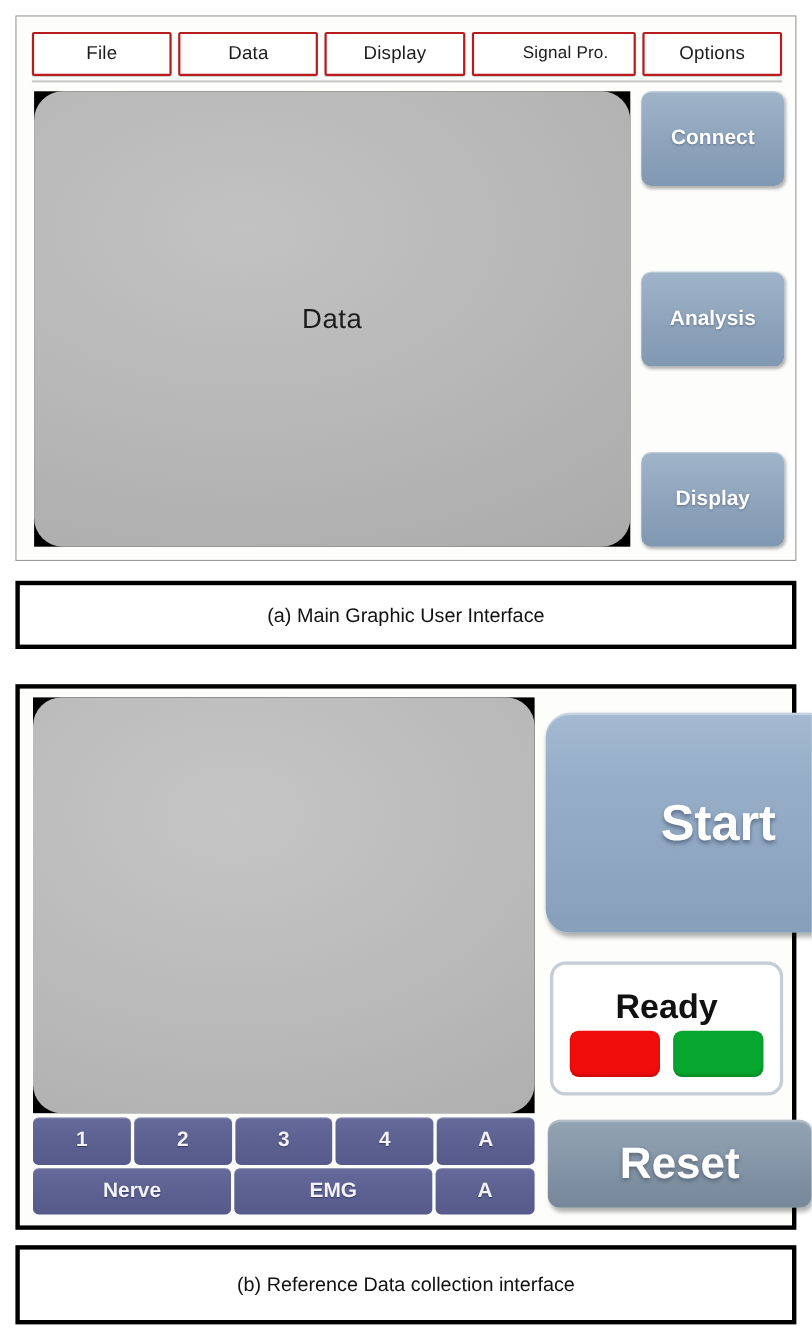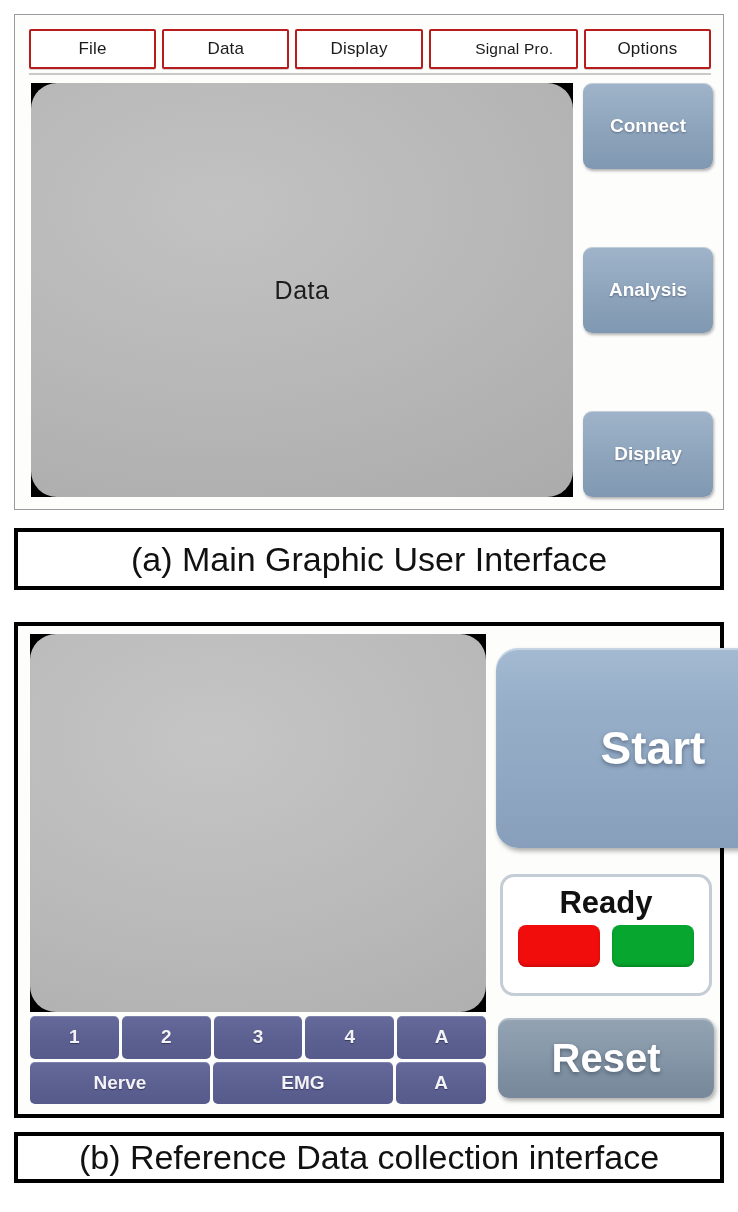--- a/index.html
+++ b/index.html
@@ -114,34 +114,34 @@
 
   
   .caption-box {
     position: absolute;
     background: #ffffff;
     border: 4px solid #000000;
     box-sizing: border-box;
     display: flex;
     align-items: center;
     justify-content: center;
-    font-size: 34px;
+    font-size: 18px;
     color: #111111;
   }
   #caption-a {
     left: 14px;
     top: 528px;
     width: 710px;
     height: 62px;
   }
   #caption-b {
     left: 14px;
     top: 1132px;
     width: 710px;
-    height: 51px;
+    height: 72px;
   }
 
   
   #figure-b {
     position: absolute;
     left: 14px;
     top: 622px;
     width: 710px;
     height: 496px;
     background: #fdfdfb;
@@ -220,21 +220,21 @@
     top: 248px;
     width: 212px;
     height: 122px;
     background: #ffffff;
     border: 3px solid #c4ccd6;
     border-radius: 14px;
     box-sizing: border-box;
     display: flex;
     flex-direction: column;
     align-items: center;
-    padding-top: 8px;
+    padding-top: 20px;
   }
   #ready-label {
     font-size: 31px;
     color: #111111;
     font-weight: 600;
     line-height: 1.15;
   }
   #indicator-row {
     display: flex;
     gap: 12px;
@@ -245,21 +245,21 @@
     height: 42px;
     border-radius: 8px;
   }
   #indicator-red { background: #f20d0d; box-shadow: inset 0 -2px 3px rgba(130,0,0,0.35); }
   #indicator-green { background: #07a72f; box-shadow: inset 0 -2px 3px rgba(0,80,20,0.35); }
 
   #reset-button {
     position: absolute;
     left: 480px;
     top: 392px;
-    width: 216px;
+    width: 240px;
     height: 80px;
     border-radius: 11px;
     background: linear-gradient(to bottom, #93a3b2 0%, #8798a9 45%, #7d8fa1 70%, #768899 100%);
     box-shadow: 2px 3px 4px rgba(0,0,0,0.3), inset 0 2px 1px rgba(255,255,255,0.3);
     display: flex;
     align-items: center;
     justify-content: center;
     color: #ffffff;
     font-size: 40px;
     font-weight: 600;

